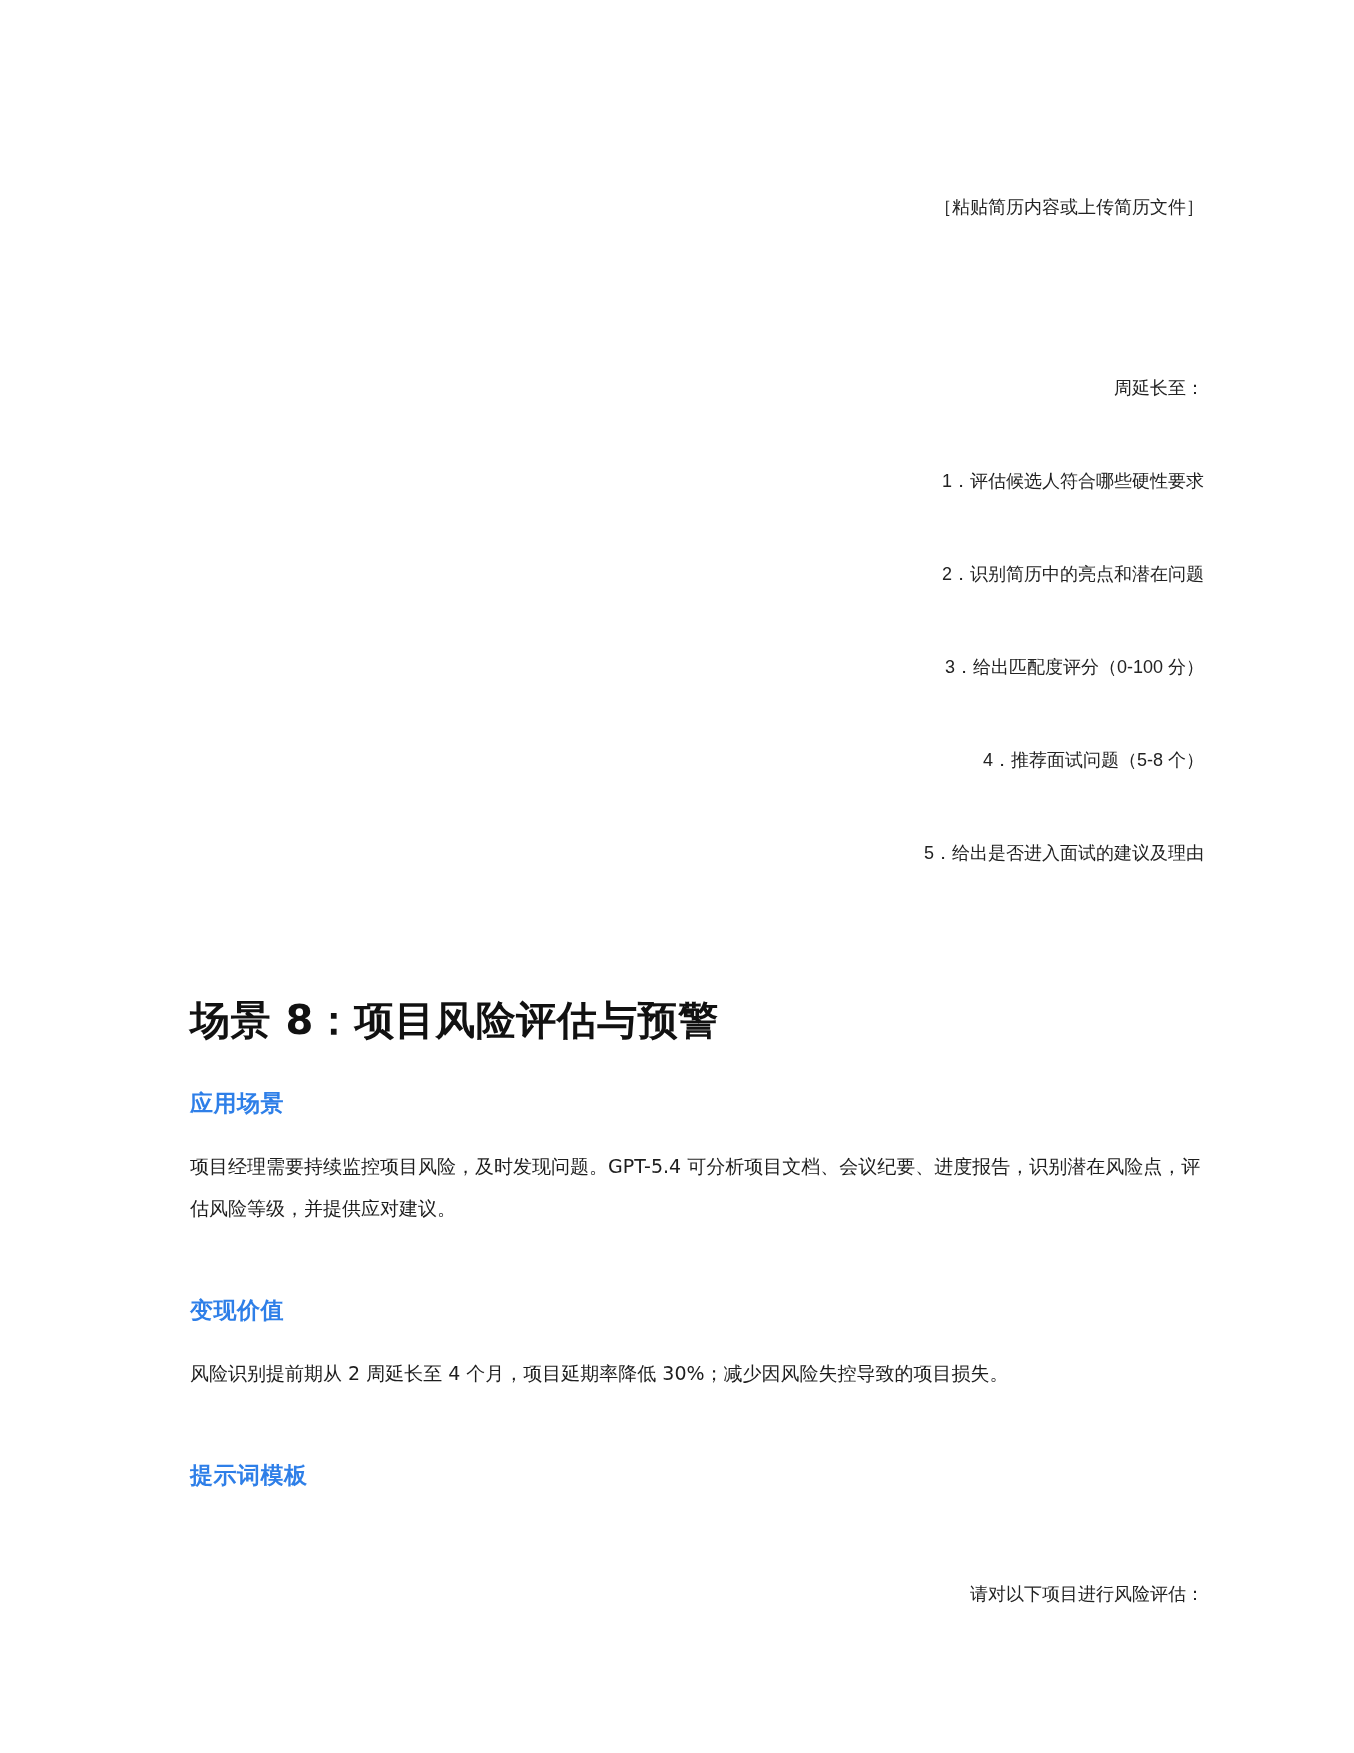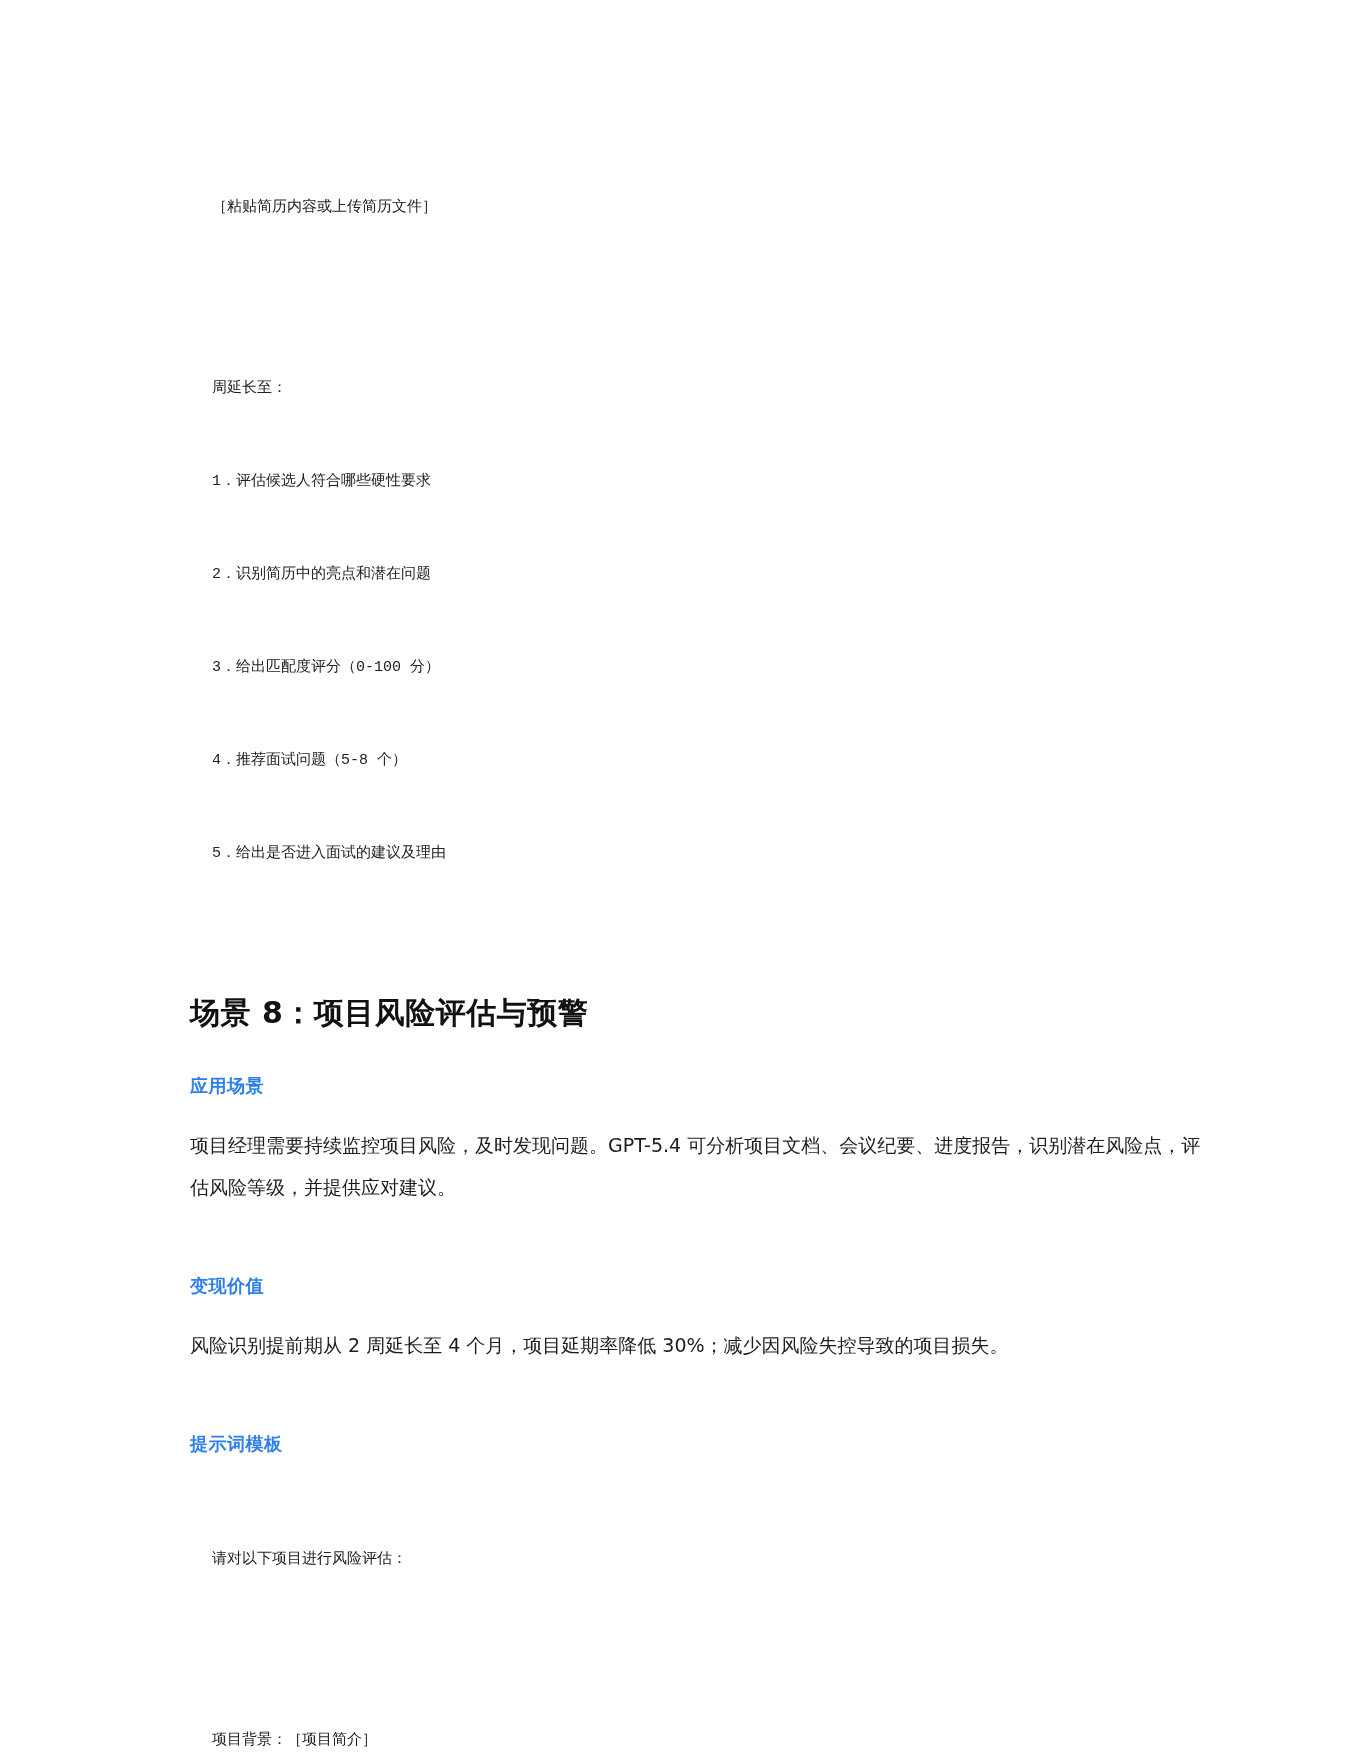--- a/index.html
+++ b/index.html
@@ -16,46 +16,47 @@
   .page {
     width: 1354px;
     min-height: 1753px;
     box-sizing: border-box;
     padding: 130px 150px 60px 190px;
     background: #fff;
   }
 
   
   .pre-block {
-    font-family: Liberation Mono, monospace;
-    font-size: 15px;
+    font-family: Liberation Sans, sans-serif;
+    font-size: 18px;
     line-height: 31px;
     color: #222;
     margin: 0 0 10px 22px;
     white-space: pre-wrap;
+    text-align: right;
   }
   .pre-line {
     white-space: pre-wrap;
   }
   .pre-gap {
     height: 26px;
   }
 
   
   h1.scene-title {
     font-family: "DejaVu Sans", "Liberation Sans", sans-serif;
-    font-size: 30px;
+    font-size: 40px;
     font-weight: bold;
     color: #111;
     margin: 62px 0 40px 0;
     letter-spacing: 0.5px;
   }
   h2.sub-title {
     font-family: "DejaVu Sans", "Liberation Sans", sans-serif;
-    font-size: 18px;
+    font-size: 23px;
     font-weight: bold;
     color: #2e7fe8;
     margin: 38px 0 26px 0;
     letter-spacing: 0.5px;
   }
   p.body-text {
     font-family: "DejaVu Sans", "Liberation Sans", sans-serif;
     font-size: 19px;
     line-height: 42px;
     color: #1d1d1d;

